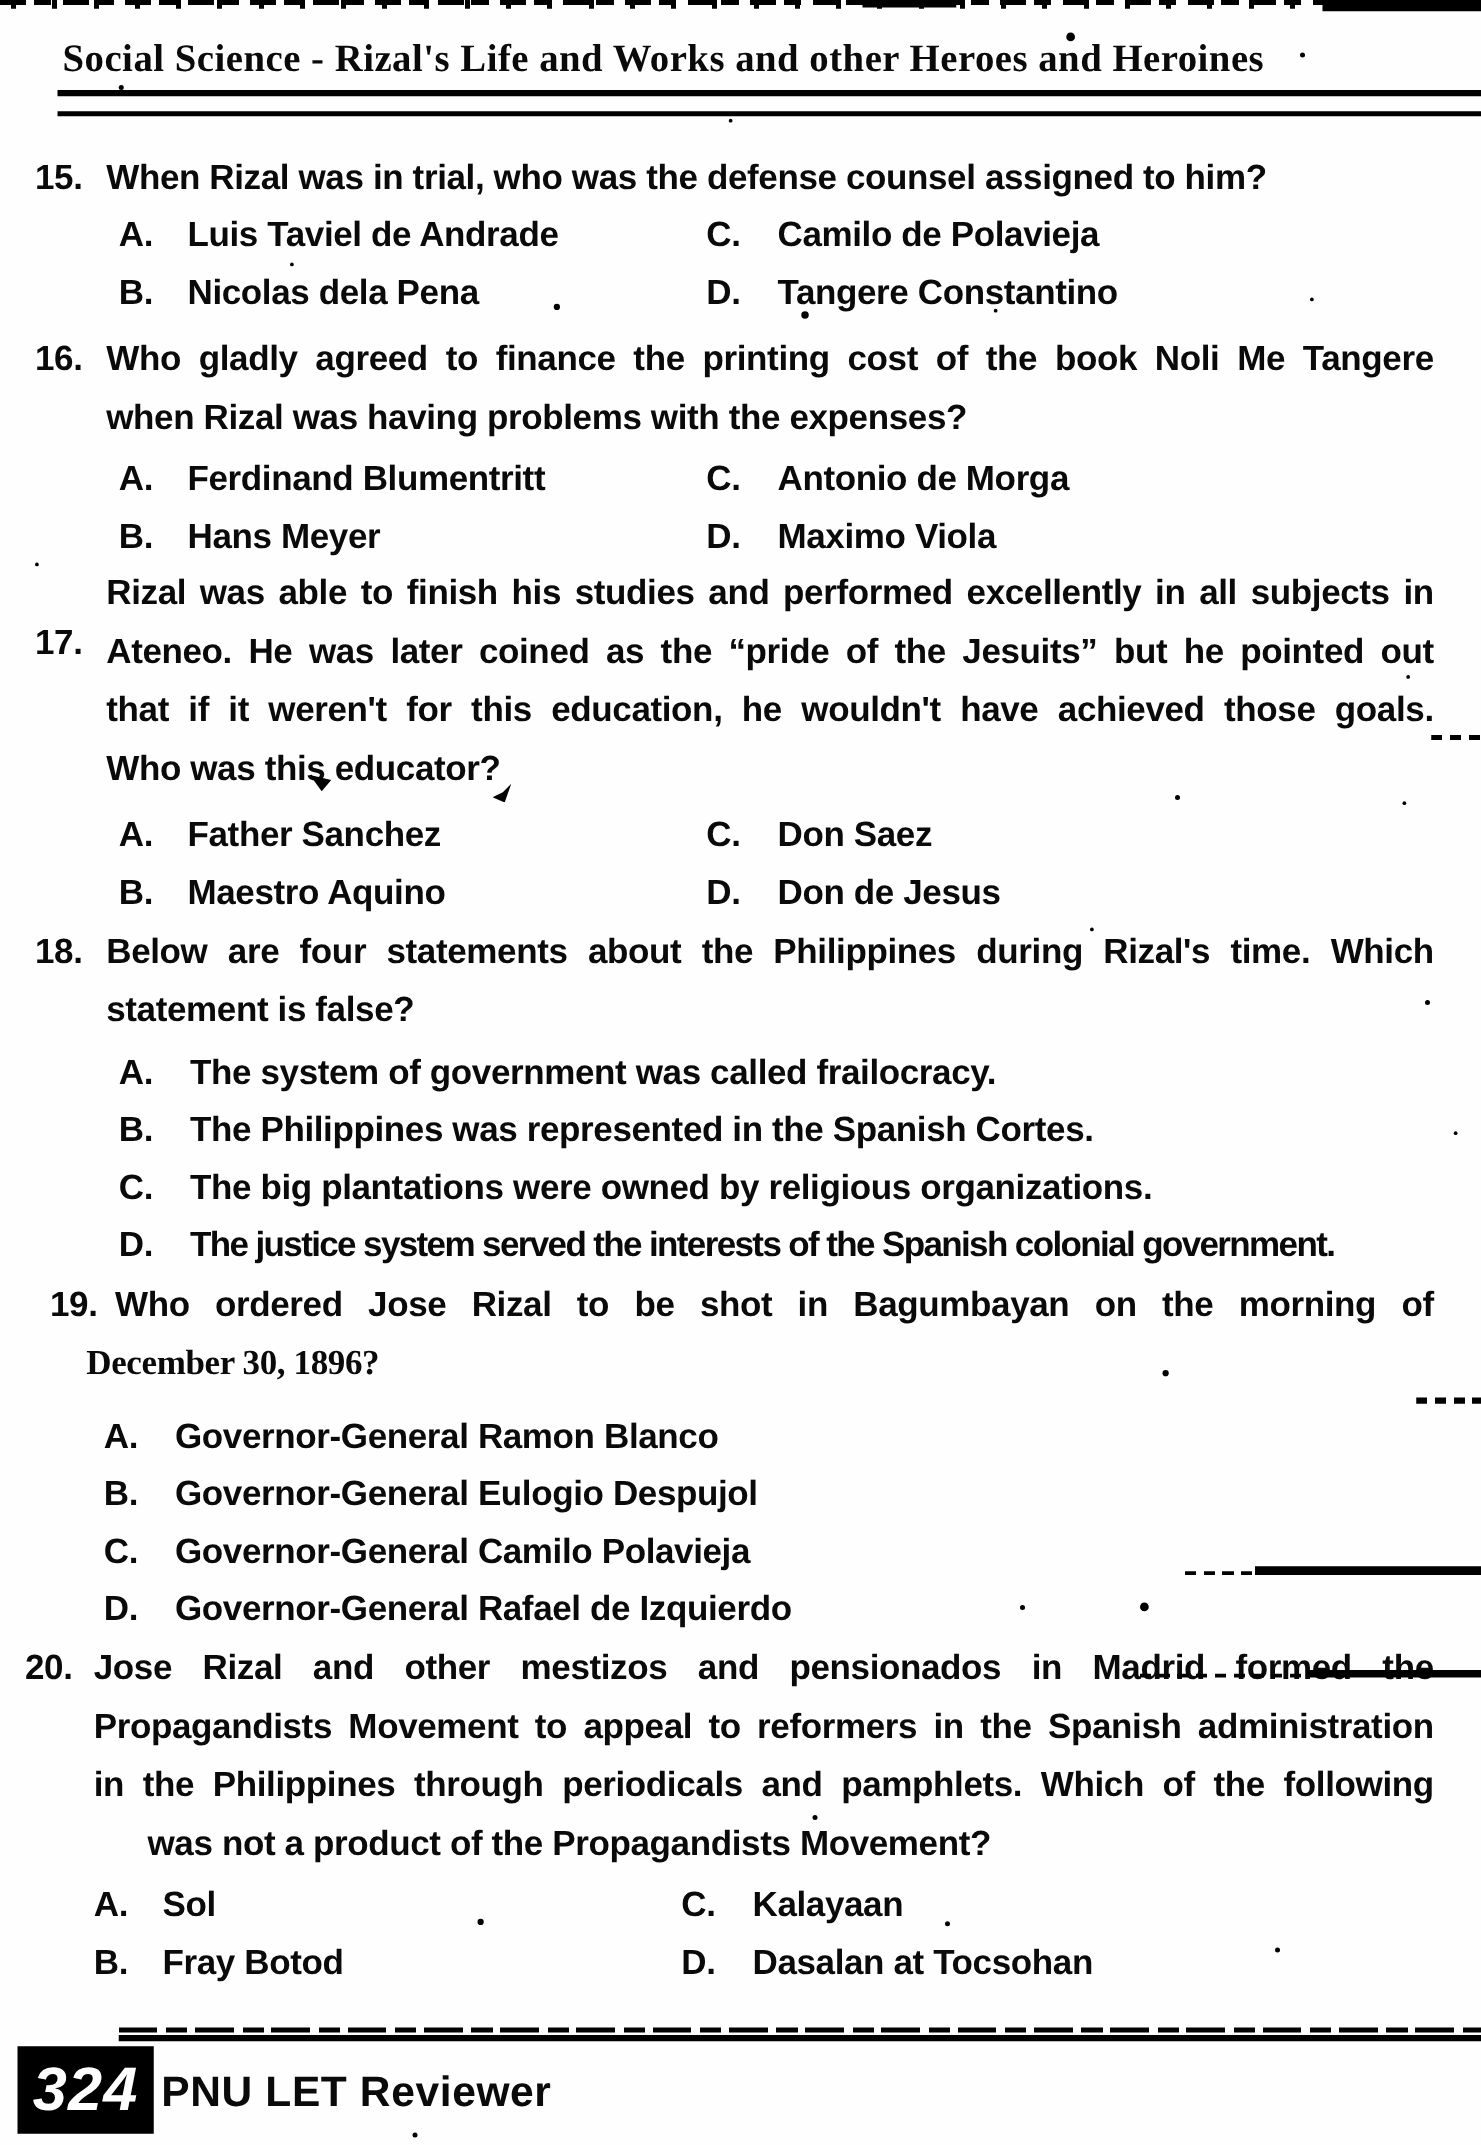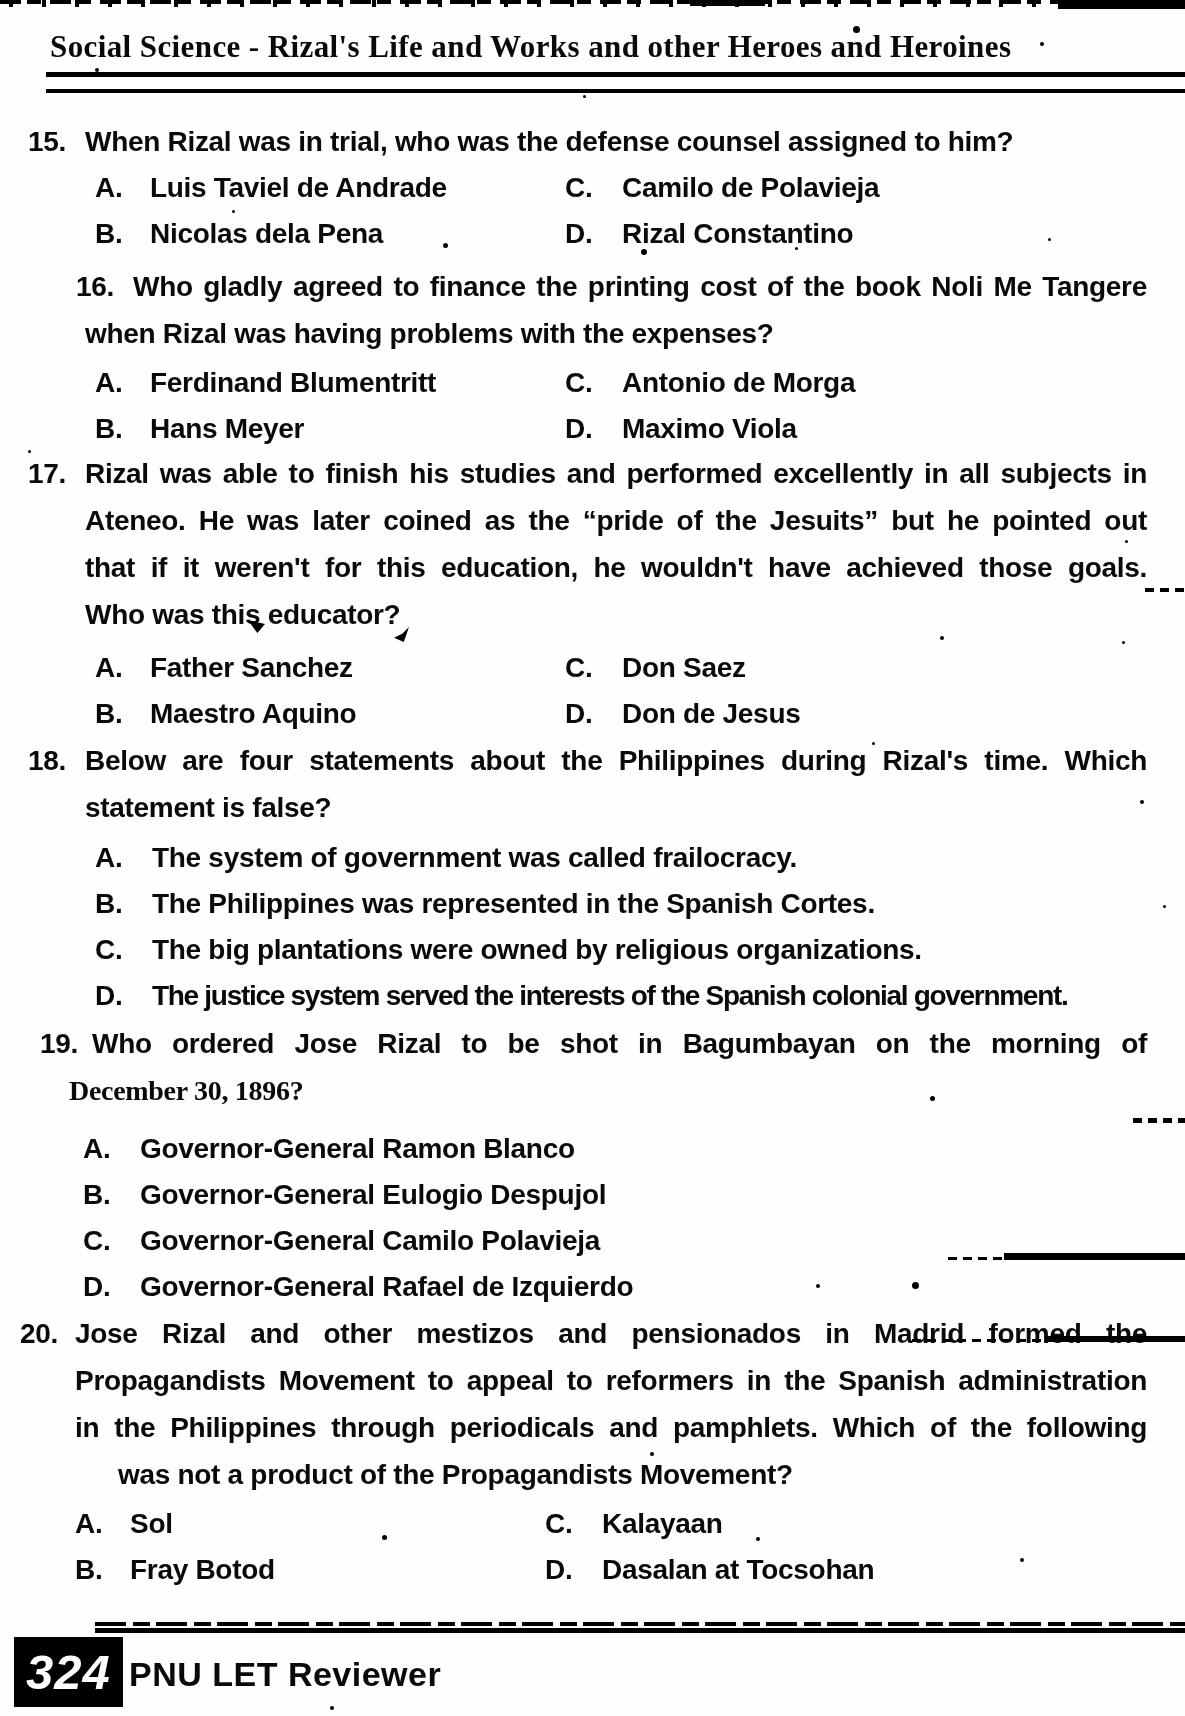--- a/index.html
+++ b/index.html
@@ -83,27 +83,27 @@
               <span class="otext">Camilo de Polavieja</span>
             </div>
           </div>
           <div class="opt-row" style="padding-left: 95px;">
             <div class="opt c0">
               <span class="letter">B.</span>
               <span class="otext">Nicolas dela Pena</span>
             </div>
             <div class="opt c1">
               <span class="letter">D.</span>
-              <span class="otext">Rizal Constantino</span>
+              <span class="otext">Tangere Constantino</span>
             </div>
           </div>
         </div>
       </div>
       <div class="question" style="top: 263px;">
-        <div class="qline j" style="padding-left: 85px; margin-left: 48px;"><span class="qnum" style="left: 28px;">16.</span>Who gladly agreed to finance the printing cost of the book Noli Me Tangere</div>
+        <div class="qline j" style="padding-left: 85px;"><span class="qnum" style="left: 28px;">16.</span>Who gladly agreed to finance the printing cost of the book Noli Me Tangere</div>
         <div class="qline" style="padding-left: 85px;">when Rizal was having problems with the expenses?</div>
         <div style="margin-top: 3px;">
           <div class="opt-row" style="padding-left: 95px;">
             <div class="opt c0">
               <span class="letter">A.</span>
               <span class="otext">Ferdinand Blumentritt</span>
             </div>
             <div class="opt c1">
               <span class="letter">C.</span>
               <span class="otext">Antonio de Morga</span>
@@ -115,21 +115,21 @@
               <span class="otext">Hans Meyer</span>
             </div>
             <div class="opt c1">
               <span class="letter">D.</span>
               <span class="otext">Maximo Viola</span>
             </div>
           </div>
         </div>
       </div>
       <div class="question" style="top: 450px;">
-        <div class="qline j" style="padding-left: 85px;"><span class="qnum" style="left: 28px;">17.</span>Rizal was able to finish his studies and performed excellently in all subjects in</div>
+        <div class="qline j" style="padding-left: 85px;"><span class="qnum" style="left: 28px; margin-top: 40px;">17.</span>Rizal was able to finish his studies and performed excellently in all subjects in</div>
         <div class="qline j" style="padding-left: 85px;">Ateneo. He was later coined as the “pride of the Jesuits” but he pointed out</div>
         <div class="qline j" style="padding-left: 85px;">that if it weren't for this education, he wouldn't have achieved those goals.</div>
         <div class="qline" style="padding-left: 85px;">Who was this educator?</div>
         <div style="margin-top: 7px;">
           <div class="opt-row" style="padding-left: 95px;">
             <div class="opt c0">
               <span class="letter">A.</span>
               <span class="otext">Father Sanchez</span>
             </div>
             <div class="opt c1">

